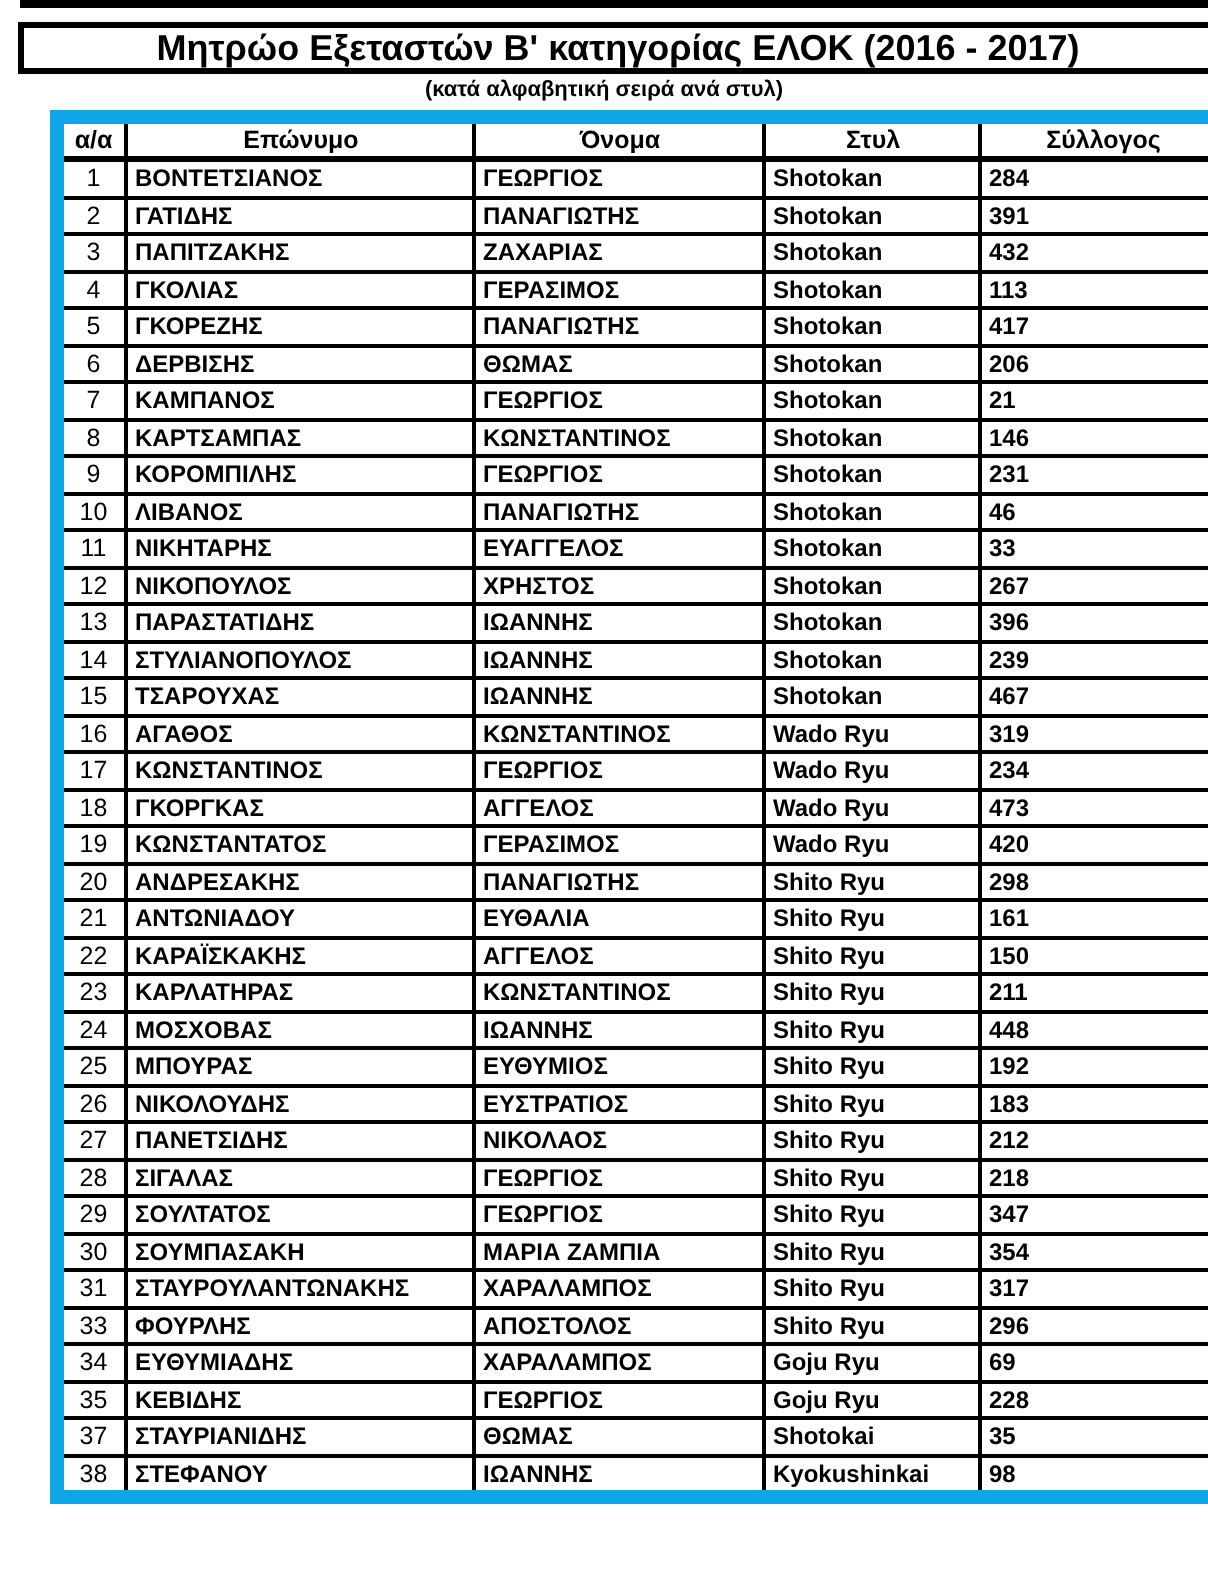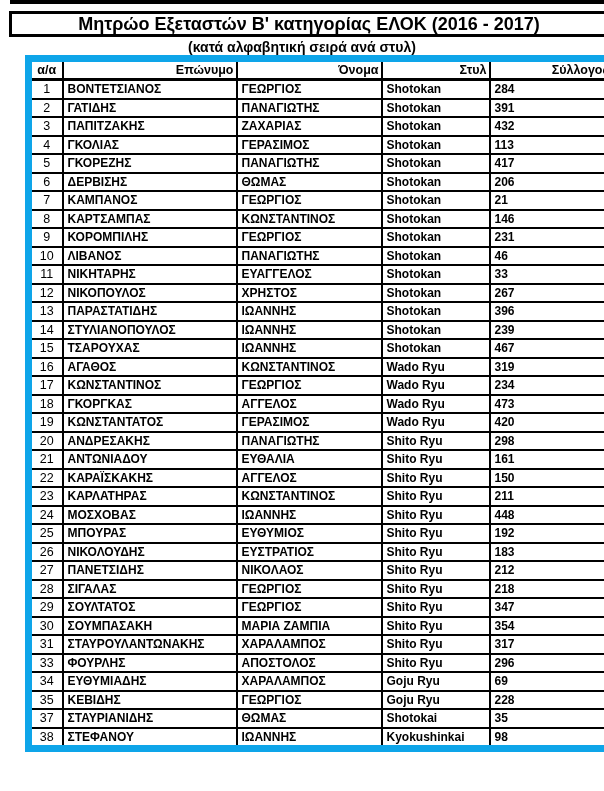--- a/index.html
+++ b/index.html
@@ -31,41 +31,41 @@
     font-size: 18px;
     font-weight: bold;
     white-space: nowrap;
     letter-spacing: 0px;
   }
   .subtitle {
     position: absolute;
     top: 39px; left: 0;
     width: 604px;
     text-align: center;
-    font-size: 14px;
+    font-size: 11px;
     font-weight: bold;
   }
   table.reg-table {
     position: absolute;
     top: 55px; left: 9px;
     width: 586px;
     border-collapse: collapse;
     table-layout: fixed;
     border: 7px solid #0ea5e9;
     margin-left: 16px;
   }
   .reg-table th, .reg-table td {
     border: 2px solid #000;
     padding: 0 2px 0 4px;
     overflow: hidden;
     white-space: nowrap;
     vertical-align: middle;
   }
   .reg-table th {
-    text-align: right;
+    text-align: center;
     font-size: 12.5px;
     font-weight: bold;
     height: 16px;
     border-bottom: 3px solid #000;
   }
   .reg-table td {
     height: 16.5px;
     font-size: 12px;
     font-weight: bold;
     line-height: 16px;

